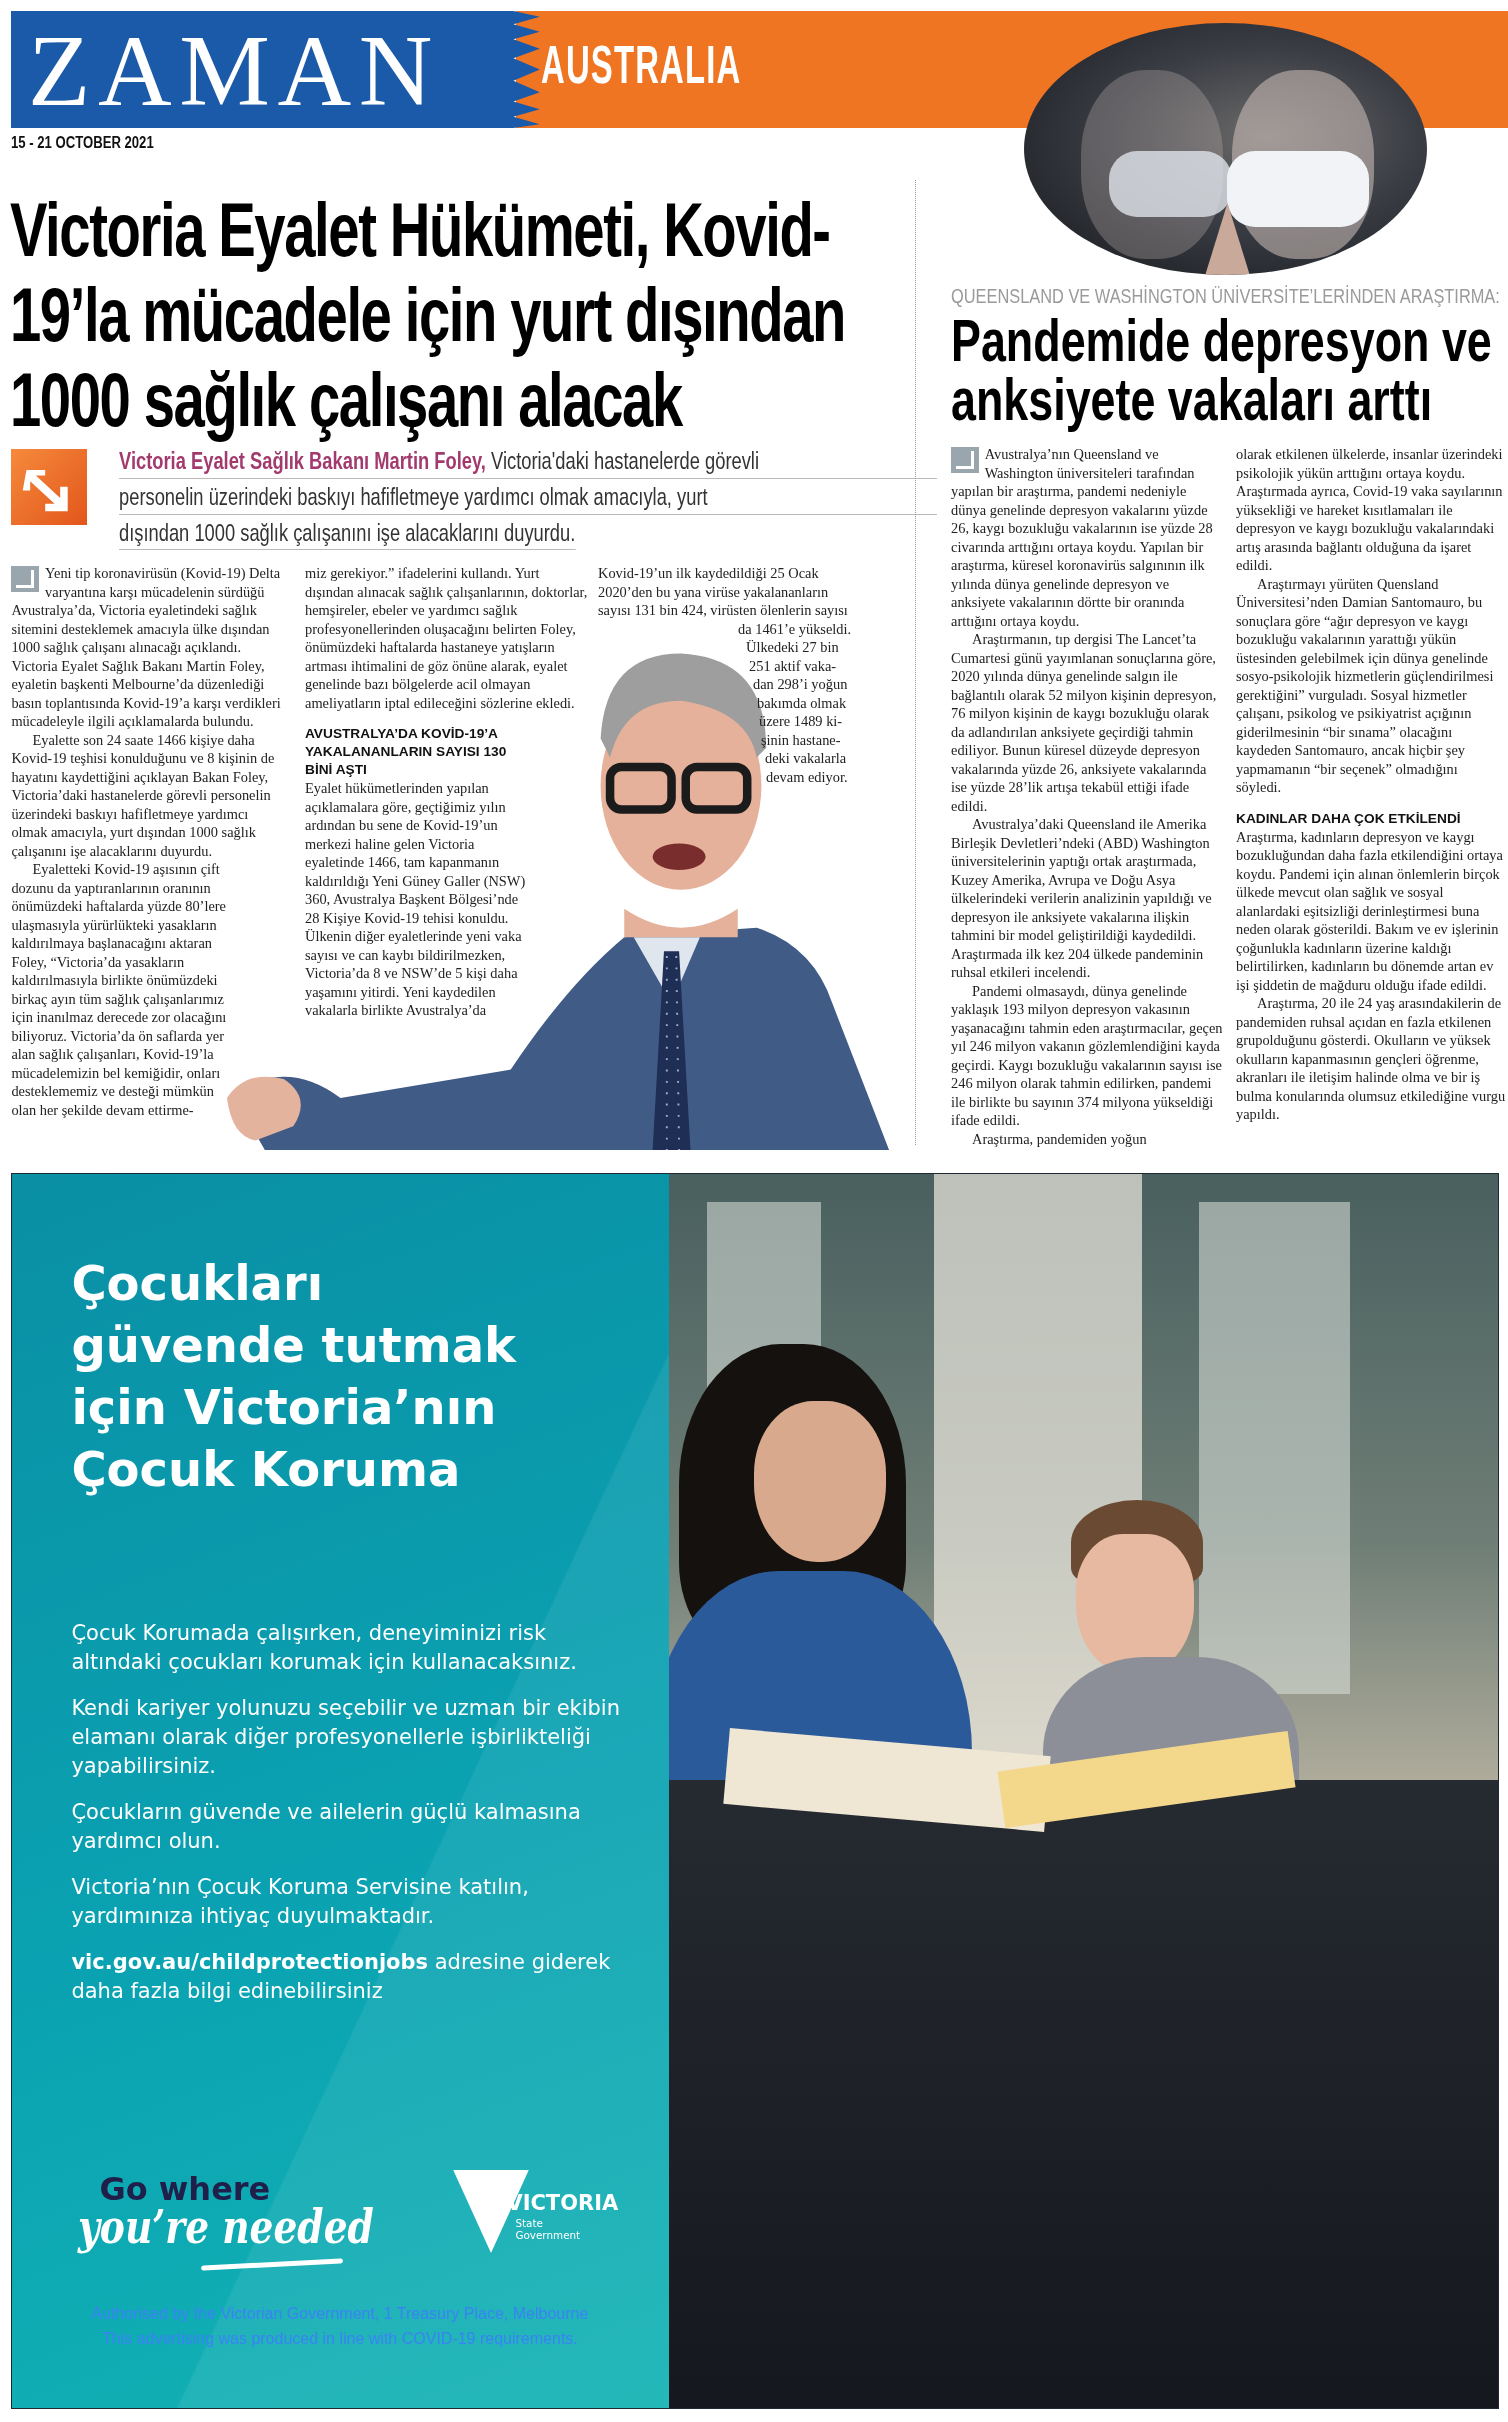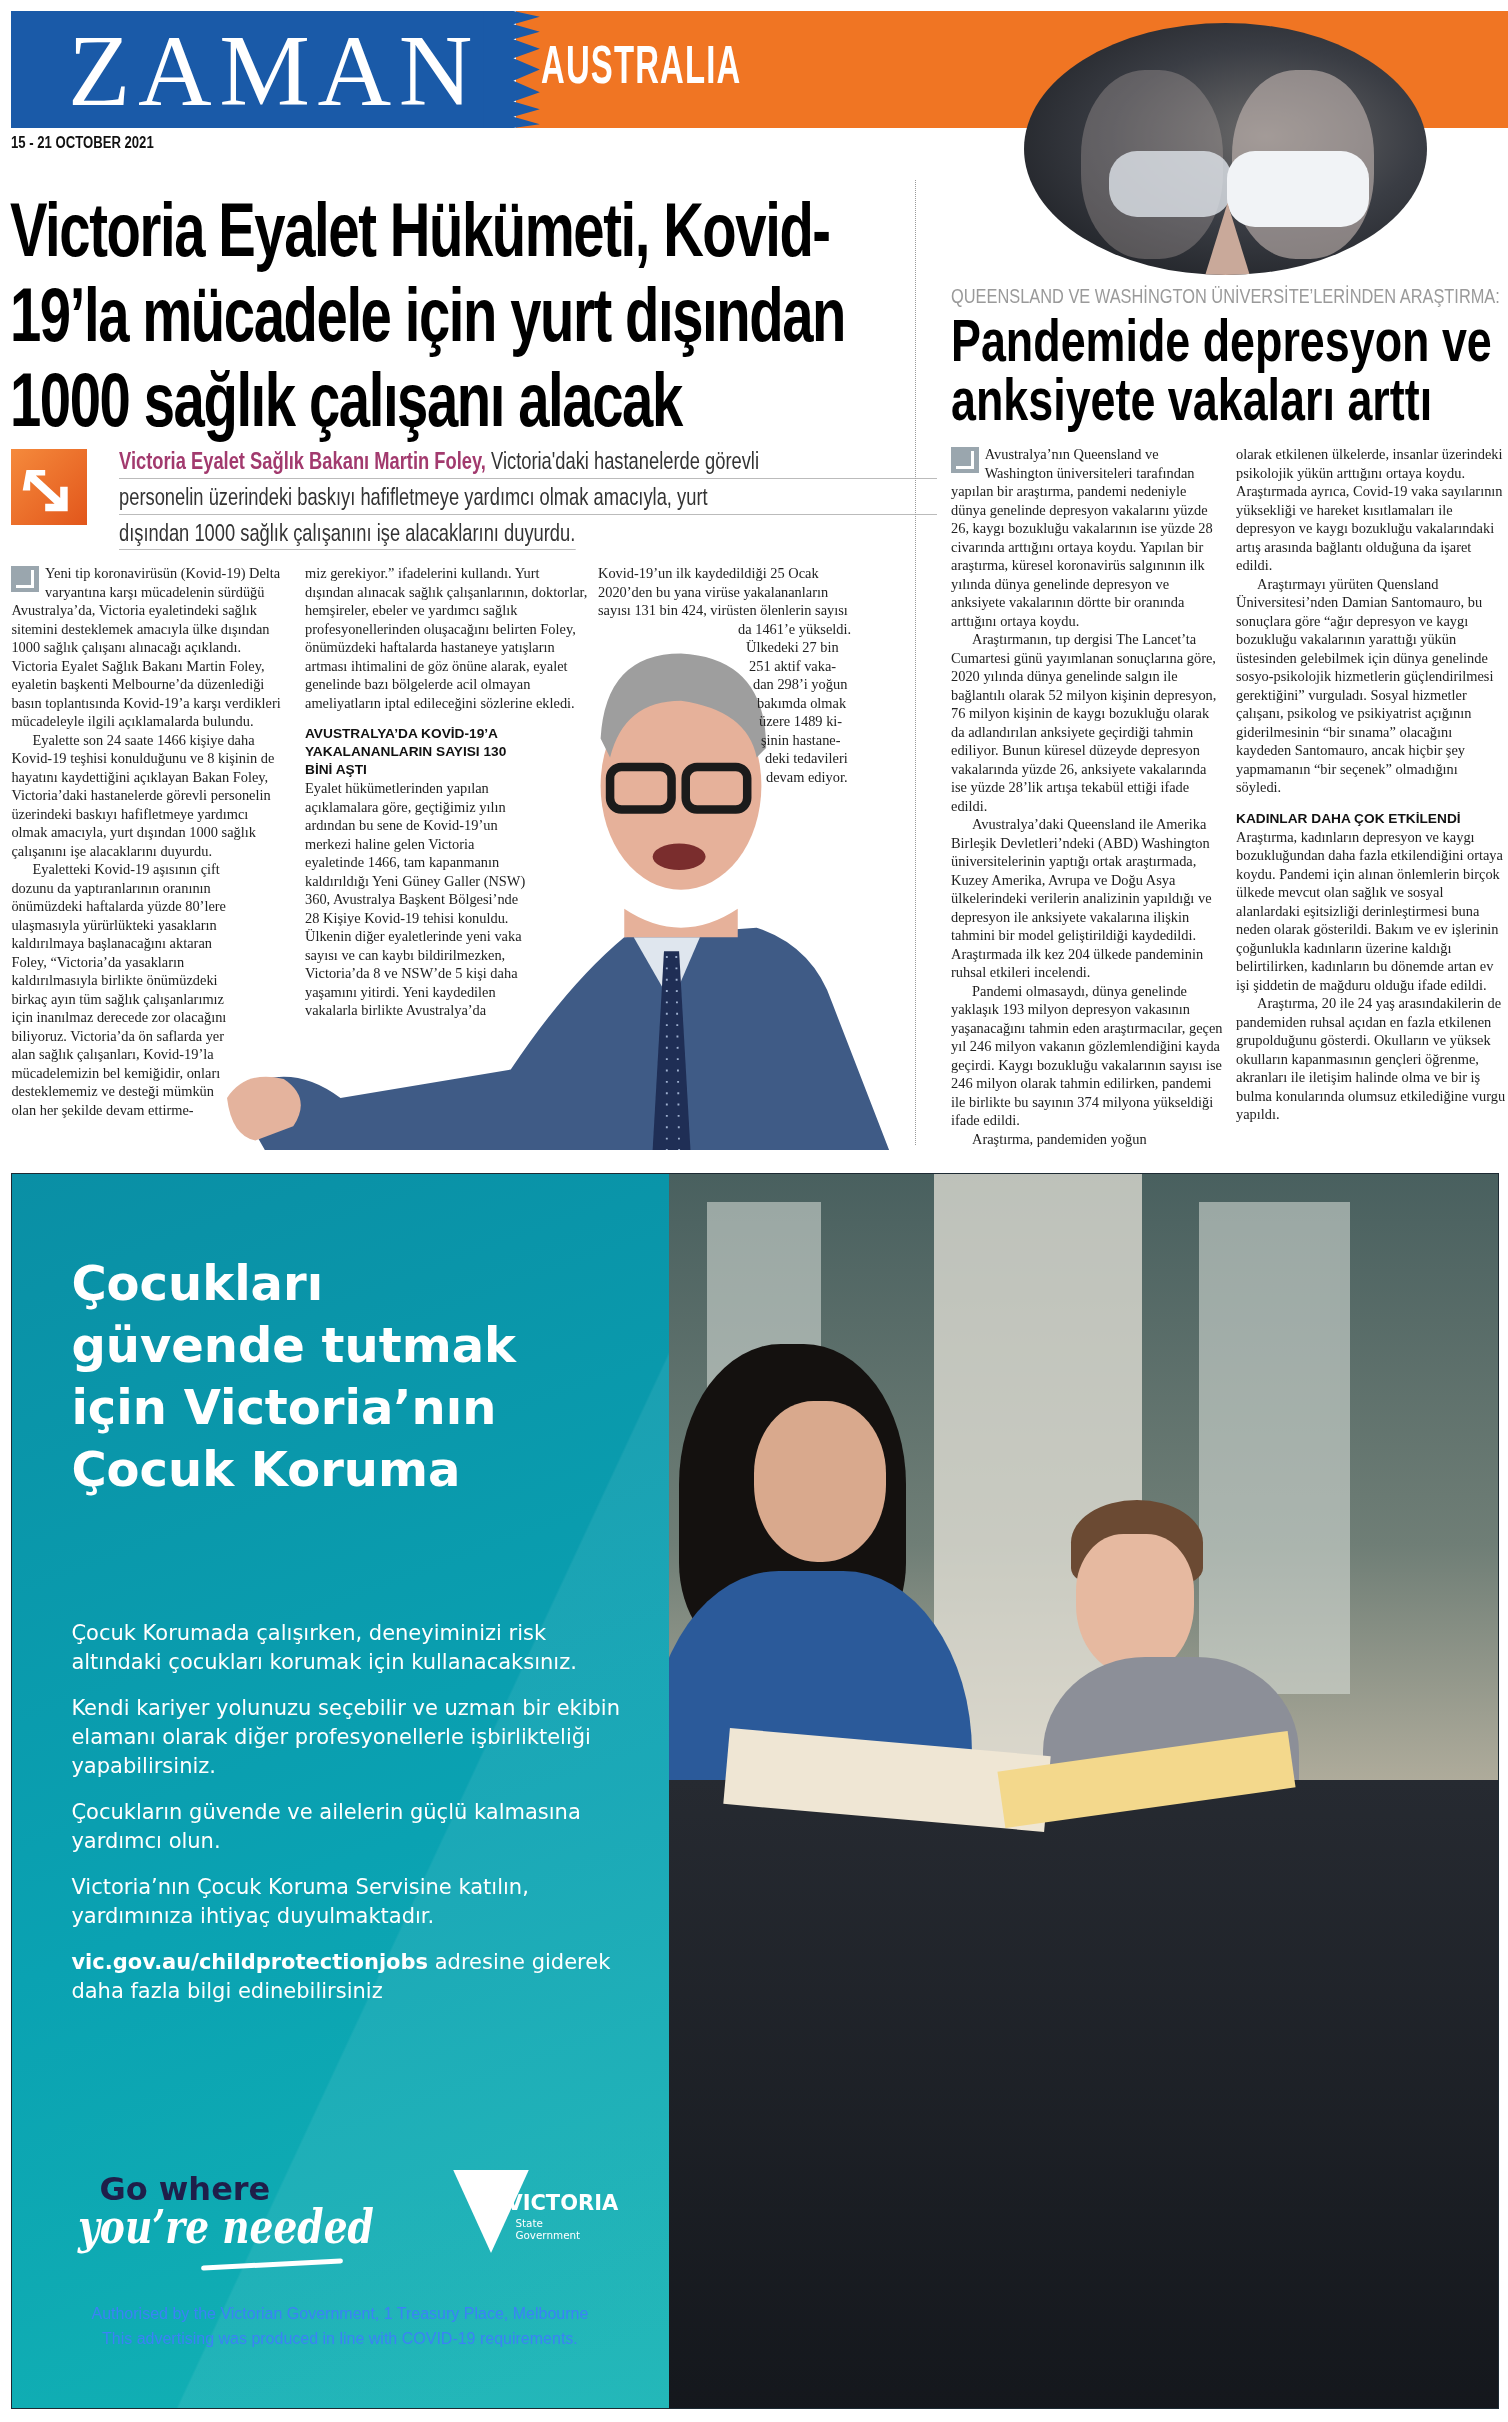--- a/index.html
+++ b/index.html
@@ -3,21 +3,21 @@
 <meta charset="utf-8">
 <style>
   * { box-sizing: border-box; margin: 0; padding: 0; }
   html, body { width: 1508px; height: 2423px; background: #ffffff; overflow: hidden; }
   body { position: relative; font-family: "Liberation Serif", serif; color: #1a1a1a; }
 
   
   .masthead-blue { position: absolute; left: 11.4px; top: 11.4px; width: 502px; height: 117px; background: #1a5aa8; }
   .masthead-orange { position: absolute; left: 516px; top: 11.4px; width: 993px; height: 117px; background: #f07523; }
   .zigzag { position: absolute; left: 483px; top: 11.4px; width: 57px; height: 117px; }
-  .logo-zaman { position: absolute; left: 28px; top: 19px; font-family: "Liberation Serif", serif; font-size: 102px; letter-spacing: 7.6px; color: #ffffff; line-height: 104px; margin-left: 40px; }
+  .logo-zaman { position: absolute; left: 28px; top: 19px; font-family: "Liberation Serif", serif; font-size: 102px; letter-spacing: 7.6px; color: #ffffff; line-height: 104px; }
   .logo-australia { position: absolute; left: 541px; top: 34px; font-family: "Liberation Sans", sans-serif; font-weight: bold; font-size: 53px; color: #ffffff; line-height: 61px; transform: scaleX(0.62); transform-origin: left top; letter-spacing: 1.9px; }
   .issue-date { position: absolute; left: 11.4px; top: 134px; font-family: "Liberation Sans", sans-serif; font-weight: bold; font-size: 16px; color: #111; transform: scaleX(0.82); transform-origin: left top; }
 
   .mask-photo { position: absolute; left: 1024px; top: 23px; width: 403px; height: 252px; border-radius: 50%; overflow: hidden; background: radial-gradient(ellipse at 60% 45%, #6b6a6a 0%, #3a3d44 45%, #15171b 100%); }
   .mask-photo .face-l { position: absolute; left: 57px; top: 47px; width: 142px; height: 189px; border-radius: 45%; background: rgba(180,170,165,0.35); }
   .mask-photo .face-r { position: absolute; left: 208px; top: 47px; width: 142px; height: 189px; border-radius: 45%; background: rgba(210,195,190,0.55); }
   .mask-photo .mask-l { position: absolute; left: 85px; top: 128px; width: 123px; height: 66px; border-radius: 28px; background: #dfe4ea; opacity: 0.8; }
   .mask-photo .mask-r { position: absolute; left: 203px; top: 128px; width: 142px; height: 76px; border-radius: 28px; background: #f1f3f6; }
   .mask-photo .hands { position: absolute; left: 180px; top: 180px; width: 47px; height: 76px; background: #c9a99a; clip-path: polygon(50% 0, 100% 100%, 0 100%); }
 
@@ -152,21 +152,21 @@
   <div>Kovid-19’un ilk kaydedildiği 25 Ocak</div>
   <div>2020’den bu yana virüse yakalananların</div>
   <div>sayısı 131 bin 424, virüsten ölenlerin sayısı</div>
   <div style="padding-left:140px">da 1461’e yükseldi.</div>
   <div style="padding-left:148px">Ülkedeki 27 bin</div>
   <div style="padding-left:151px">251 aktif vaka-</div>
   <div style="padding-left:155px">dan 298’i yoğun</div>
   <div style="padding-left:159px">bakımda olmak</div>
   <div style="padding-left:161px">üzere 1489 ki-</div>
   <div style="padding-left:163px">şinin hastane-</div>
-  <div style="padding-left:167px">deki tedavileri</div>
+  <div style="padding-left:167px">deki vakalarla</div>
   <div style="padding-left:168px">devam ediyor.</div>
 </div>
 
 <div class="kicker">QUEENSLAND VE WASHİNGTON ÜNİVERSİTE’LERİNDEN ARAŞTIRMA:</div>
 <h2 class="right-headline">
   <span style="display:block">Pandemide depresyon ve</span>
   <span style="display:block">anksiyete vakaları arttı</span>
 </h2>
 
 <div class="body-col col4">

